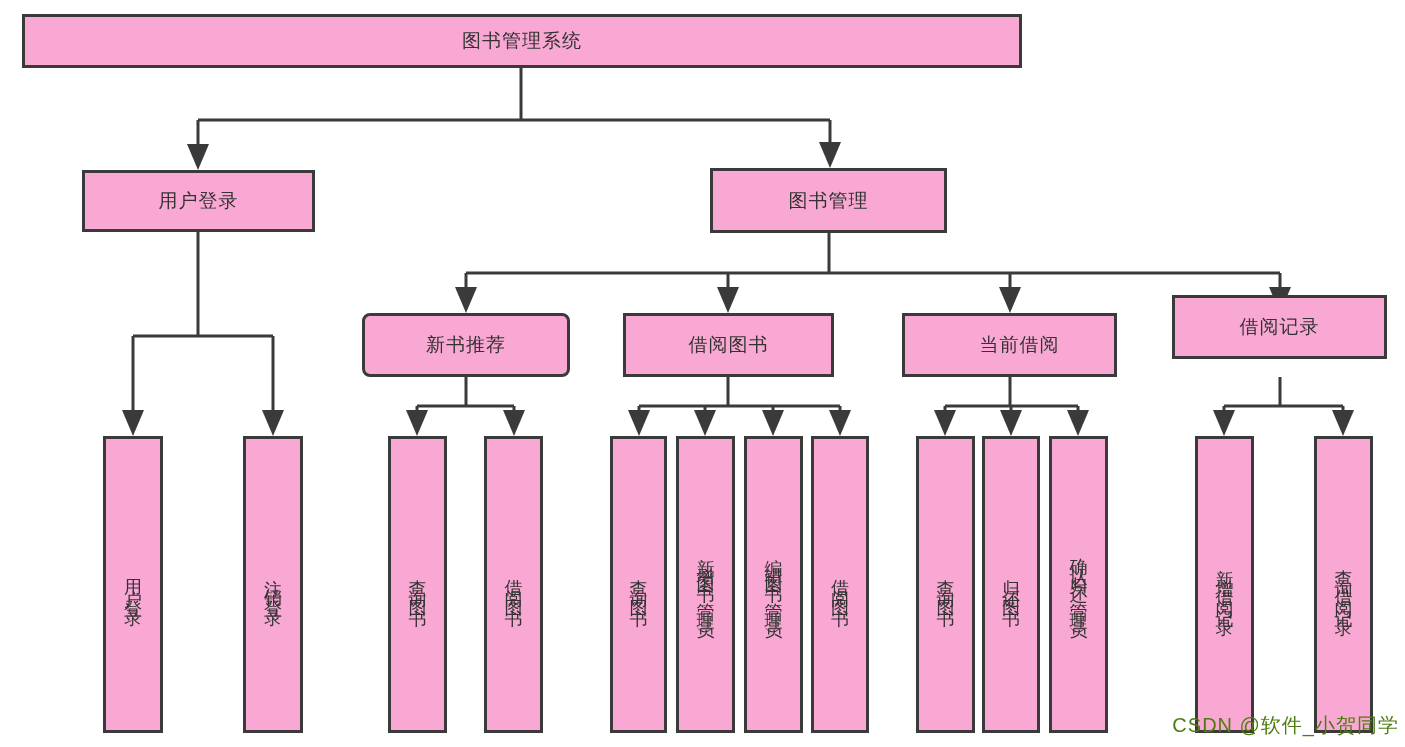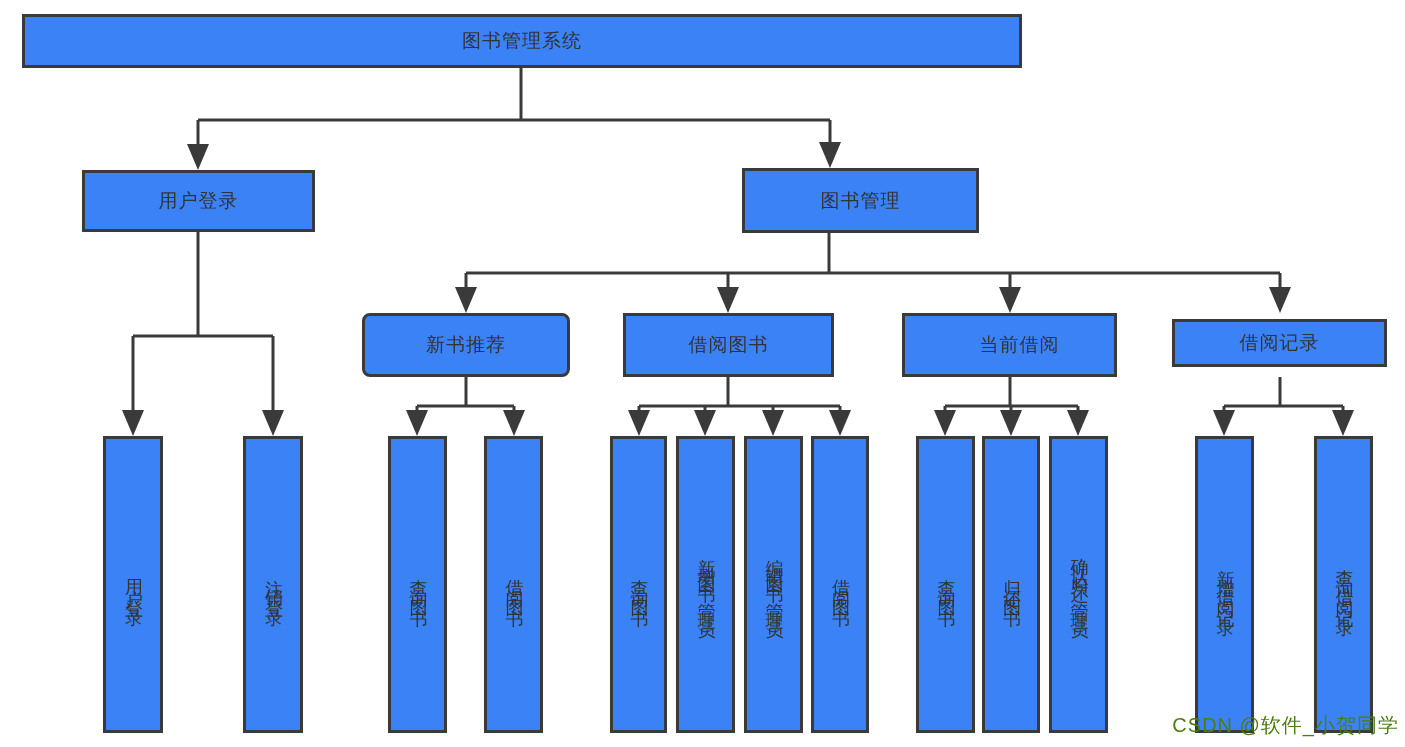--- a/index.html
+++ b/index.html
@@ -15,27 +15,26 @@
     background: #ffffff;
   }
   .connectors {
     position: absolute;
     left: 0; top: 0;
     width: 1405px; height: 747px;
     pointer-events: none;
   }
   .node {
     position: absolute;
-    background: #3b82f6;
+    background: #f9a8d4;
     border: 3px solid #3a3a3a;
     display: flex;
     align-items: center;
     justify-content: center;
     color: #333333;
-    font-family: Liberation Mono, monospace;
   }
   .node .lbl {
     font-size: 19px;
     letter-spacing: 1px;
     color: #333333;
     white-space: nowrap;
   }
   .leaf .lbl {
     writing-mode: vertical-rl;
     text-orientation: mixed;
@@ -144,34 +143,34 @@
     </g>
   </svg>
 
   <div class="node" style="left:22px; top:14px; width:1000px; height:54px;">
     <span class="lbl">图书管理系统</span>
   </div>
 
   <div class="node" style="left:82px; top:170px; width:233px; height:62px;">
     <span class="lbl">用户登录</span>
   </div>
-  <div class="node" style="left:710px; top:168px; width:237px; height:65px;margin-left:32px;">
+  <div class="node" style="left:710px; top:168px; width:237px; height:65px;">
     <span class="lbl">图书管理</span>
   </div>
 
   <div class="node" style="left:362px; top:313px; width:208px; height:64px;border-radius:8px;">
     <span class="lbl">新书推荐</span>
   </div>
   <div class="node" style="left:623px; top:313px; width:211px; height:64px;">
     <span class="lbl">借阅图书</span>
   </div>
   <div class="node" style="left:902px; top:313px; width:215px; height:64px;padding-left:20px;">
     <span class="lbl">当前借阅</span>
   </div>
-  <div class="node" style="left:1172px; top:319px; width:215px; height:48px;">
+  <div class="node" style="left:1172px; top:295px; width:215px; height:64px;">
     <span class="lbl">借阅记录</span>
   </div>
 
   <div class="node leaf" style="left:103px; top:436px; width:60px; height:297px;">
     <span class="lbl">用户登录</span>
   </div>
   <div class="node leaf" style="left:243px; top:436px; width:60px; height:297px;">
     <span class="lbl">注销登录</span>
   </div>
   <div class="node leaf" style="left:388px; top:436px; width:59px; height:297px;">

